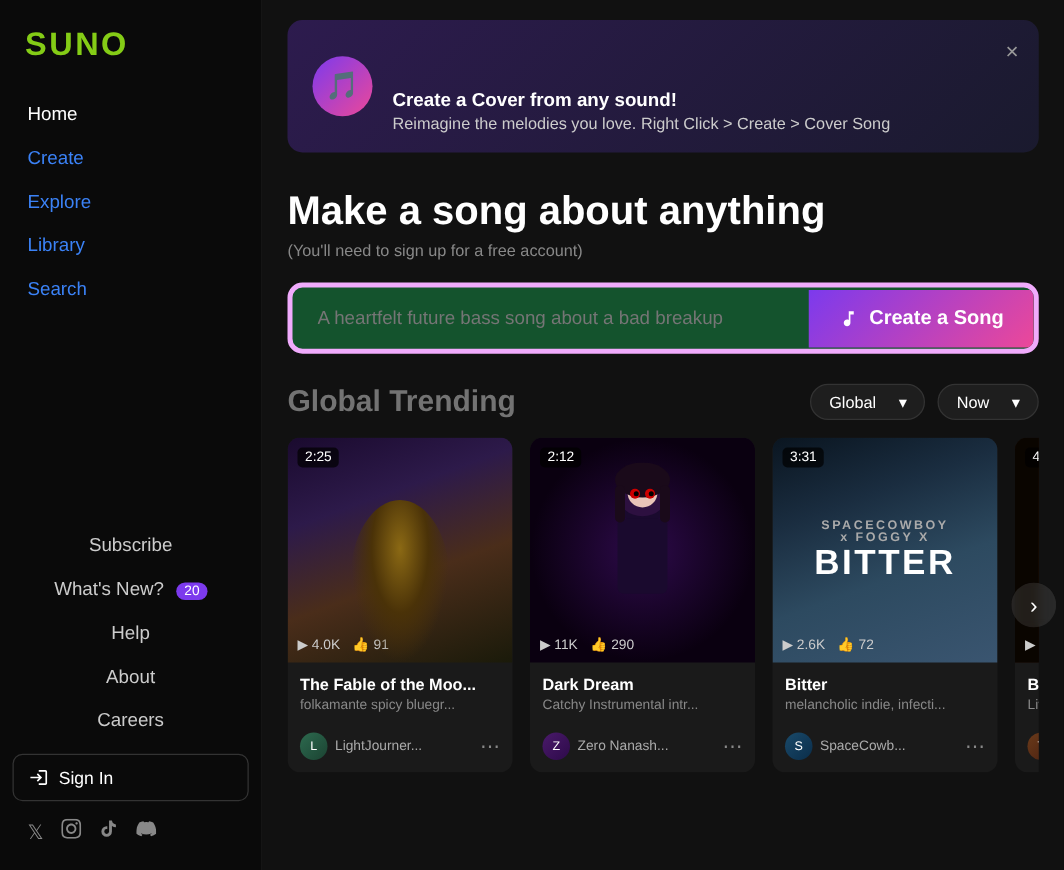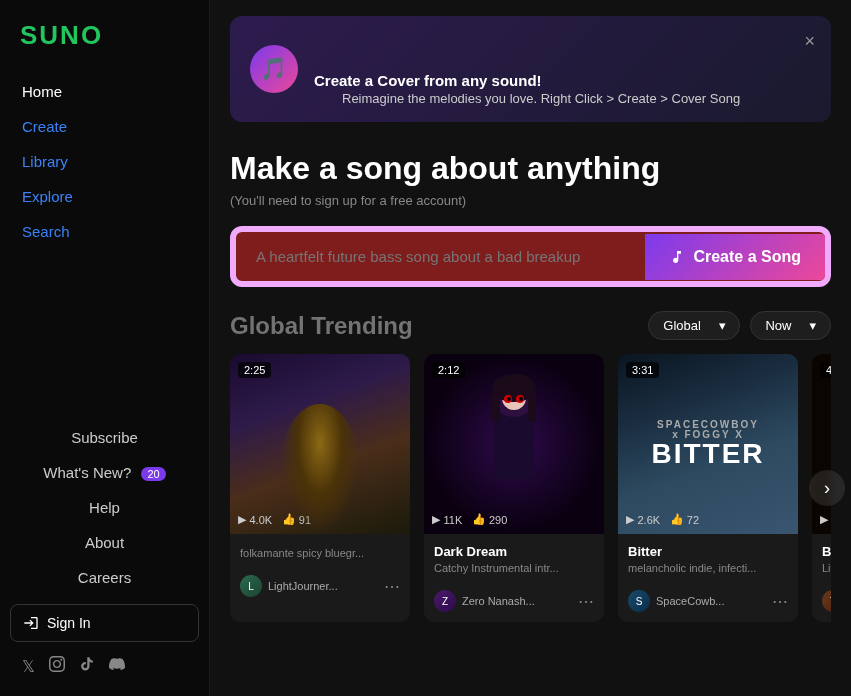--- a/index.html
+++ b/index.html
@@ -23,21 +23,21 @@
       padding: 20px 0;
       border-right: 1px solid #1a1a1a;
     }
     .sidebar-logo {
       padding: 0 20px 24px 20px;
     }
     .logo-text {
       font-size: 26px;
       font-weight: 800;
       letter-spacing: 2px;
-      color: #22c55e;
+      color: #84cc16;
     }
     .sidebar-nav {
       display: flex;
       flex-direction: column;
       gap: 2px;
       padding: 0 10px;
     }
     .sidebar-item {
       padding: 8px 12px;
       border-radius: 6px;
@@ -136,21 +136,20 @@
     .banner-text h3 {
       font-size: 15px;
       font-weight: 600;
       color: #fff;
       margin-top: 40px;
     }
     .banner-text p {
       font-size: 13px;
       color: #ccc;
       margin-top: 2px;
-      margin-left: 28px;
     }
     .banner-close {
       position: absolute;
       right: 16px;
       top: 16px;
       background: none;
       border: none;
       color: #999;
       font-size: 18px;
       cursor: pointer;
@@ -168,22 +167,22 @@
       margin-bottom: 6px;
     }
     .hero-sub {
       font-size: 13px;
       color: #888;
       margin-bottom: 18px;
     }
     .create-bar {
       display: flex;
       align-items: center;
-      background: #7f1d1d;
-      border: 6px solid #f0abfc;
+      background: #14532d;
+      border: 4px solid #f0abfc;
       border-radius: 12px;
       overflow: hidden;
     }
     .create-input {
       flex: 1;
       background: transparent;
       border: none;
       outline: none;
       color: #999;
       font-size: 15px;
@@ -416,24 +415,24 @@
   </div>
 
   <div class="sidebar-nav">
     <div class="sidebar-item active">
       <span>Home</span>
     </div>
     <div class="sidebar-item">
       <span>Create</span>
     </div>
     <div class="sidebar-item">
+      <span>Explore</span>
+    </div>
+    <div class="sidebar-item">
       <span>Library</span>
-    </div>
-    <div class="sidebar-item">
-      <span>Explore</span>
     </div>
     <div class="sidebar-item">
       <span>Search</span>
     </div>
   </div>
 
   <div class="sidebar-spacer"></div>
 
   <div class="sidebar-bottom">
     <div class="sidebar-bottom-item">
@@ -525,20 +524,21 @@
 
       <div class="card">
         <div class="thumb-container card-img-1">
           <span class="card-duration">2:25</span>
           <div class="card-stats">
             <span class="card-stat">▶ <span>4.0K</span></span>
             <span class="card-stat">👍 <span>91</span></span>
           </div>
         </div>
         <div class="card-body">
+          <div class="card-title">The Fable of the Moo...</div>
           <div class="card-desc">folkamante spicy bluegr...</div>
         </div>
         <div class="card-footer">
           <div class="card-author">
             <div class="author-avatar" style="background: linear-gradient(135deg, #2d6a4f, #1b4332);">L</div>
             <span class="author-name">LightJourner...</span>
           </div>
           <span class="card-more">⋯</span>
         </div>
       </div>

